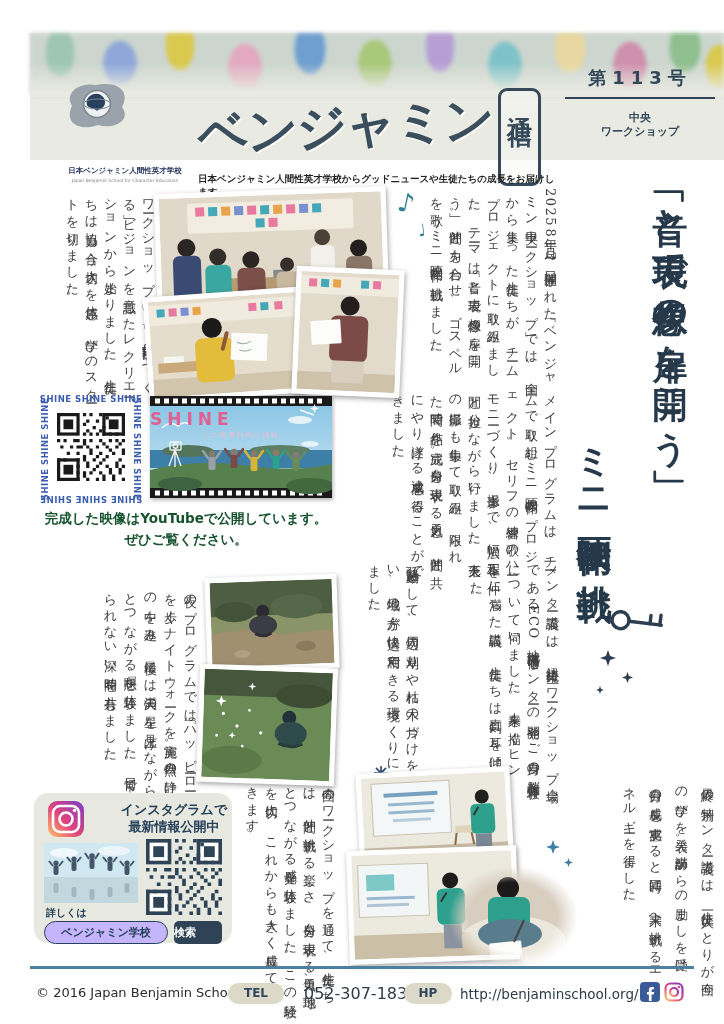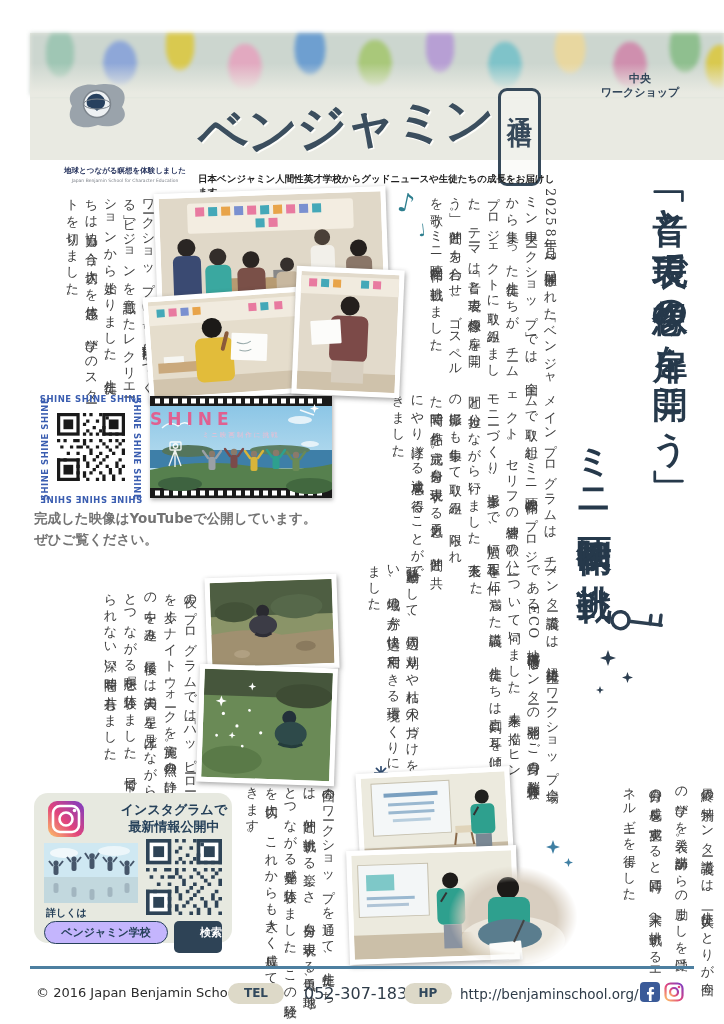--- a/index.html
+++ b/index.html
@@ -42,41 +42,41 @@
     font-size:13px;line-height:19px;letter-spacing:1.5px}
   .headline-col{position:absolute;writing-mode:vertical-rl;font-weight:bold;color:#26394b;
     font-size:35px;letter-spacing:2px;font-family:"DejaVu Sans","Liberation Sans",sans-serif}
   
   .photo{position:absolute;background:#fff;padding:5px;box-shadow:1px 2px 5px rgba(50,50,50,.45)}
   .photo svg{display:block}
   .softphoto{position:absolute;
     -webkit-mask-image:radial-gradient(ellipse 50% 50% at 50% 50%,#000 52%,transparent 76%);
     mask-image:radial-gradient(ellipse 50% 50% at 50% 50%,#000 52%,transparent 76%)}
   .note{position:absolute;color:#2e7f8f;font-weight:bold;line-height:1}
-  .cap{position:absolute;color:#737373;font-weight:bold;font-size:13.5px;line-height:1.55}
+  .cap{position:absolute;color:#14532d;font-weight:bold;font-size:13.5px;text-align:center;line-height:1.55}
   
   .qrframe{position:absolute;left:40px;top:394px;width:102px;height:110px}
   .qr-word{position:absolute;font-size:8.5px;font-weight:bold;color:#3a5db0;white-space:nowrap;letter-spacing:.5px}
   .qw-t{left:50%;top:0;transform:translateX(-50%)}
   .qw-b{left:50%;bottom:0;transform:translateX(-50%) rotate(180deg)}
   .qw-l{left:5px;top:50%;transform:translate(-50%,-50%) rotate(-90deg)}
   .qw-r{right:5px;top:50%;transform:translate(50%,-50%) rotate(90deg)}
   .thumb{position:absolute;left:150px;top:396px;width:182px;height:102px;box-shadow:1px 2px 4px rgba(60,60,60,.4)}
   .thumb-title{position:absolute;left:0;top:13px;width:100%;font-size:17px;font-weight:bold;
     color:#e06090;letter-spacing:5px}
   .thumb-sub{position:absolute;left:0;top:35px;width:100%;text-align:center;font-size:6.5px;color:#f2bcd0;letter-spacing:2px}
   
   .igbox{position:absolute;left:34px;top:793px;width:198px;height:150px;background:#e7e9e0;border-radius:14px}
   .ig-head{position:absolute;left:86px;top:9px;width:108px;text-align:center;font-size:13px;font-weight:bold;
     color:#26415a;line-height:1.3}
   .ig-more{position:absolute;left:12px;top:113px;font-size:10px;font-weight:bold;color:#26415a}
   .searchpill{position:absolute;left:10px;top:128px;width:122px;height:21px;background:#c4b5fd;border:1.5px solid #26415a;
     border-radius:12px;font-size:11px;font-weight:bold;color:#26415a;text-align:center;line-height:21px}
-  .searchbtn{position:absolute;left:140px;top:128px;width:48px;height:32px;background:#2e4356;border-radius:5px;
-    color:#fff;font-size:11px;font-weight:bold;text-align:right;line-height:23px}
+  .searchbtn{position:absolute;left:140px;top:128px;width:48px;height:23px;background:#2e4356;border-radius:5px;
+    color:#fff;font-size:11px;font-weight:bold;text-align:left;line-height:23px}
   
   .botline{position:absolute;left:30px;top:966px;width:664px;height:3px;background:#4d7fa0}
   .foot{position:absolute;left:0;top:980px;width:724px;height:30px;font-size:13px;color:#2b2b2b}
   .fpill{position:absolute;top:3px;height:21px;background:#ddd9c8;border-radius:11px;color:#31485c;
     font-weight:bold;font-size:12px;text-align:center;line-height:21px}
   .fval{position:absolute;top:4px;color:#2e3b48}
 </style>
 </head>
 <body>
 
@@ -116,28 +116,29 @@
     <div class="leaves"></div>
     <div class="leaffade"></div>
 
     <svg class="abs" style="left:30px;top:45px" width="74" height="54" viewBox="0 0 74 54">
       <path d="M12 28 C4 14 20 4 36 7 C60 2 70 15 62 29 C72 42 54 52 38 47 C18 54 4 44 12 28Z" fill="#9aa3ab"></path>
       <circle cx="37" cy="26" r="13.5" fill="#eef1f3"></circle>
       <path d="M30 18c4-3 9-3 12 0 3 2 4 7 2 10-3 4-4 2-7 5-3-4-8-2-10-6-1-4 0-7 3-9z" fill="#27405e"></path>
       <circle cx="37" cy="26" r="13.5" fill="none" stroke="#7d858d" stroke-width="1.5"></circle>
       <ellipse cx="37" cy="26" rx="13.5" ry="5" fill="none" stroke="#7d858d" stroke-width="1"></ellipse>
     </svg>
-    <div class="loname">地球とつながる瞑想を体験しました</div>
+    <div class="loname">日本ベンジャミン人間性英才学校</div>
     <div class="loen">Japan Benjamin School for Character Education</div>
 
     <div class="paper-title">ベンジャミン</div>
     <div class="tsushin">通信</div>
     <div class="subtitle">日本ベンジャミン人間性英才学校からグッドニュースや生徒たちの成長をお届けします</div>
 
     <div class="hinfo">
+      <div class="info-issue">第113号</div>
       <div class="info-ed">
         <div>中央</div>
         <div>ワークショップ</div>
       </div>
     </div>
   </div>
 
   <div class="headline-col" style="left:646px;top:180px;height:510px">「音と表現で想像の扉を開こう」</div>
   <div class="headline-col" style="left:570px;top:424px;height:360px">ミニ映画制作に挑戦</div>
 

